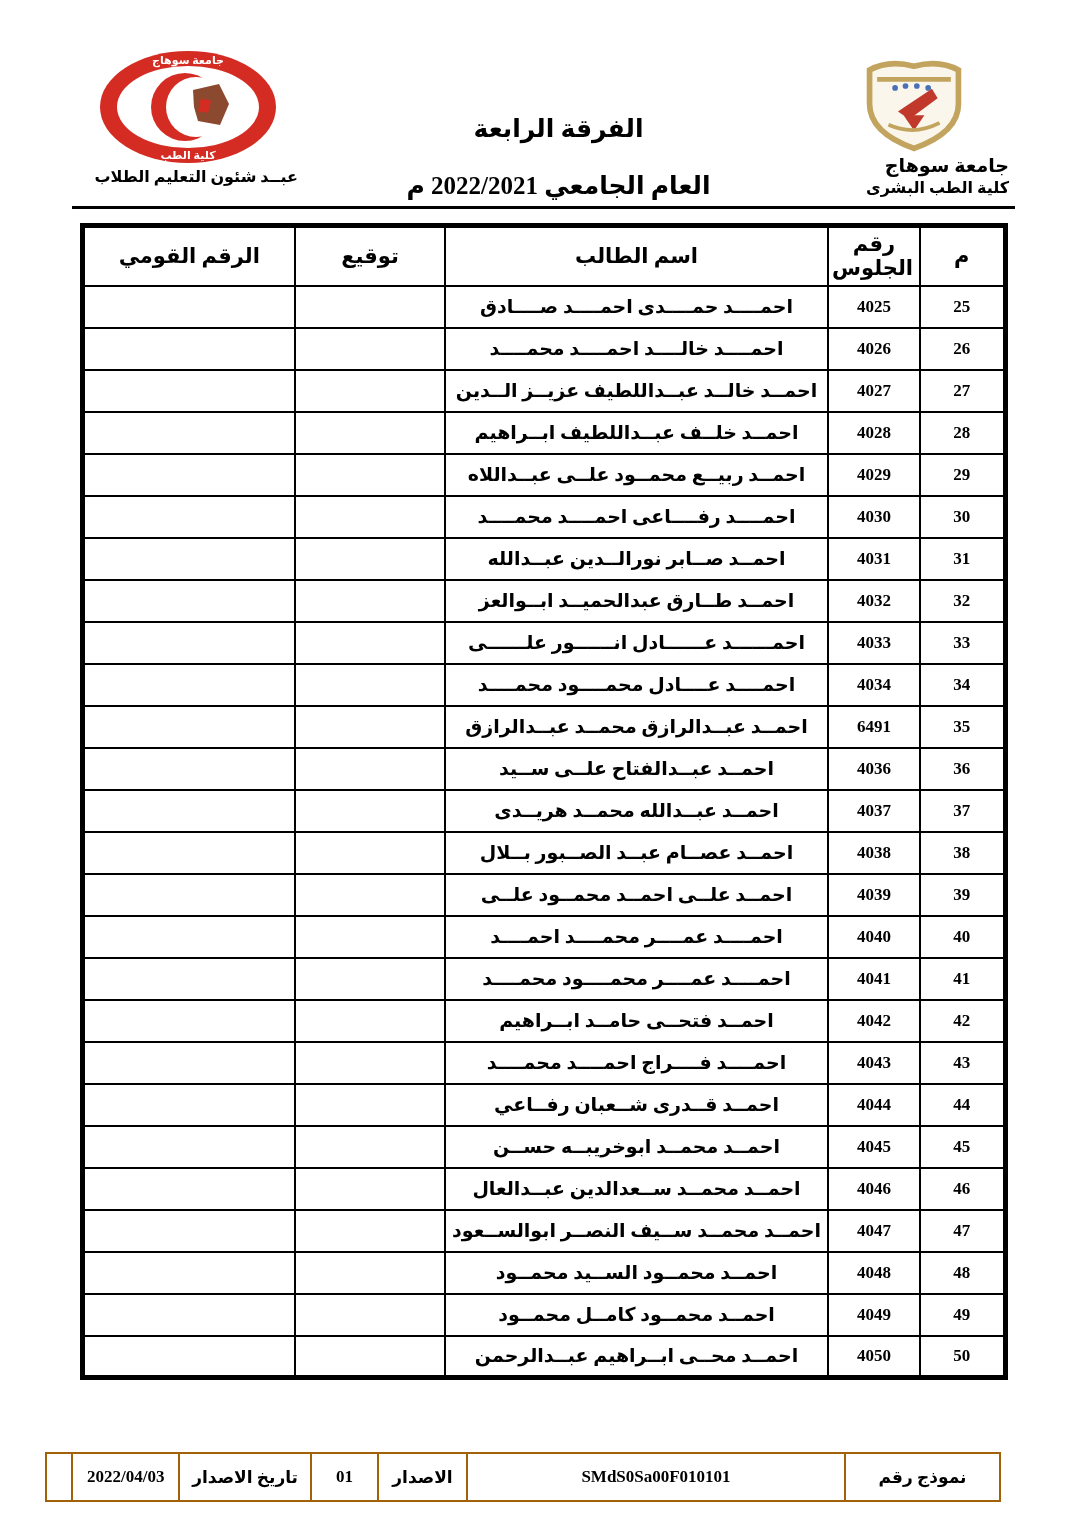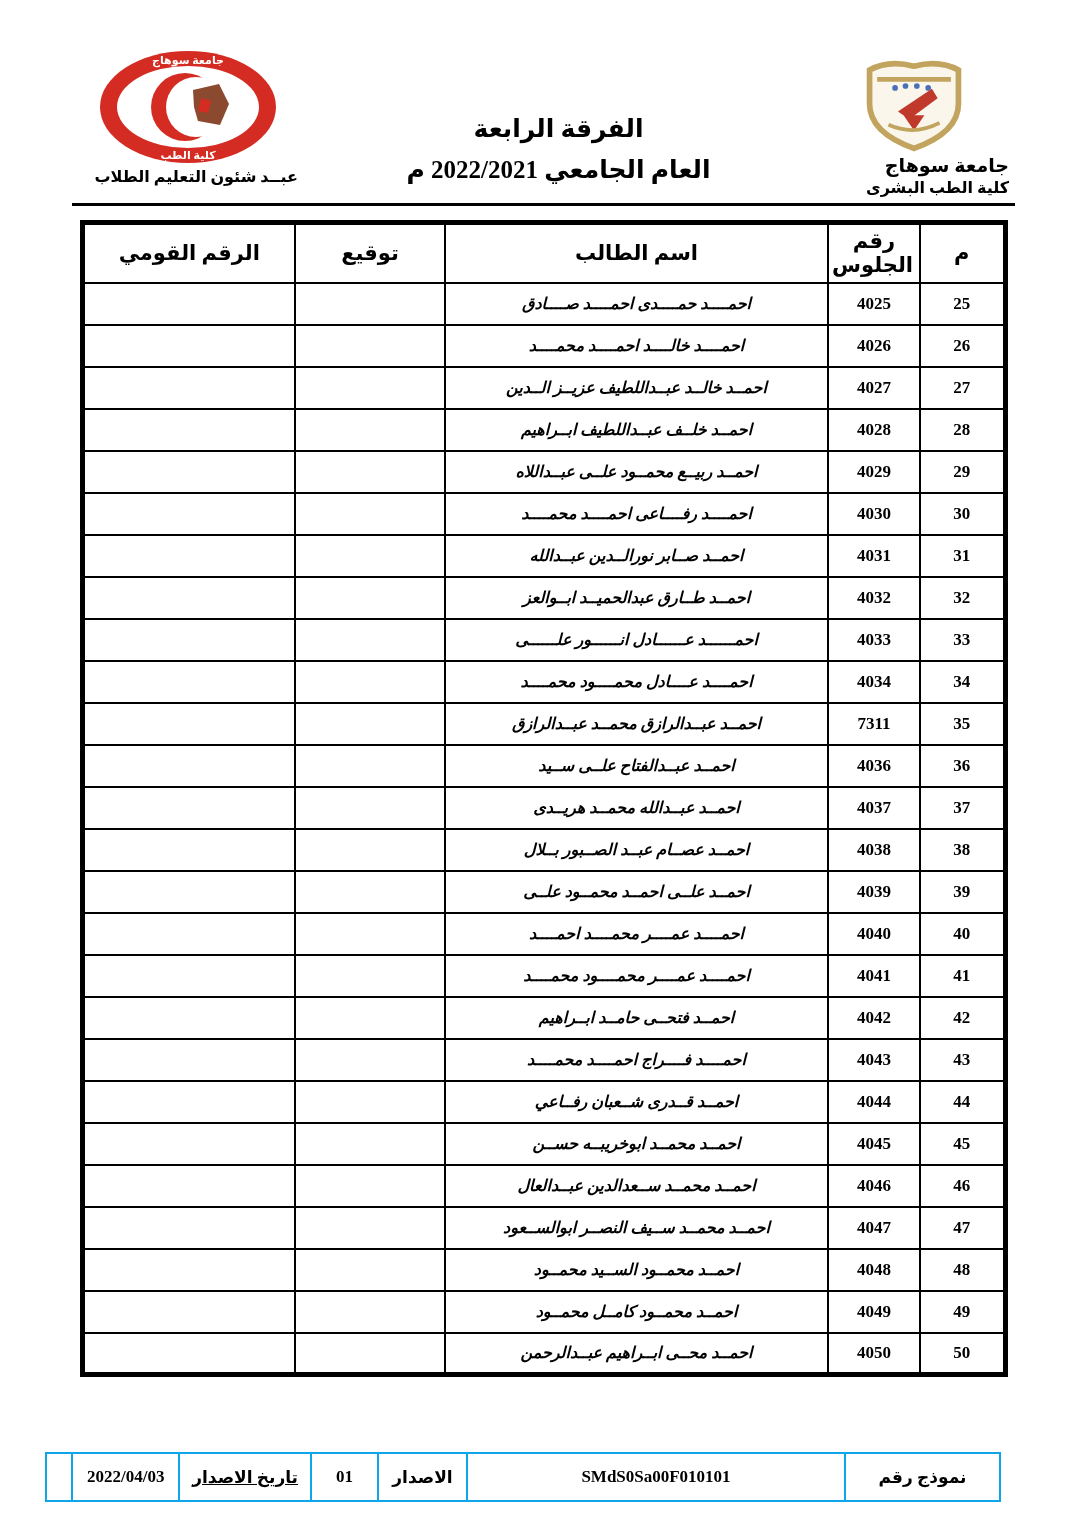--- a/index.html
+++ b/index.html
@@ -20,21 +20,21 @@
     align-items: flex-start;
     padding: 48px 78px 0 78px;
   }
   .org-block { text-align: right; font-weight: bold; }
   .org-right { width: 190px; padding-top: 8px; }
   .org-left  { width: 220px; }
   .org-line1 { font-size: 19px; margin-top: 2px; }
   .org-line2 { font-size: 16px; margin-top: 1px; }
   .titles { text-align: center; font-weight: bold; padding-top: 66px; }
   .titles .t1 { font-size: 25px; }
-  .titles .t2 { font-size: 25px; margin-top: 12px; }
+  .titles .t2 { font-size: 25px; margin-top: 28px; }
   .header-rule {
     margin: 6px 72px 0 72px;
     border-bottom: 3px solid #000;
   }
   
   table.students {
     margin: 14px auto 0 auto;
     width: 923px;
     border-collapse: collapse;
     table-layout: fixed;
@@ -56,50 +56,49 @@
   col.w-index { width: 85px; }
   col.w-seat  { width: 92px; }
   col.w-name  { width: 383px; }
   col.w-sign  { width: 150px; }
   col.w-nid   { width: 213px; }
   td.c-index, td.c-seat {
     font-size: 17px;
     font-weight: bold;
   }
   td.c-name {
-    font-size: 16px;
+    font-size: 19px;
     font-weight: bold;
     white-space: nowrap;
     overflow: hidden;
-    font-style: italic;
   }
   
   table.form-footer {
     position: absolute;
     top: 1452px;
     right: 86px;
     border-collapse: collapse;
     table-layout: fixed;
     font-weight: bold;
     font-size: 17px;
   }
   table.form-footer td {
-    border: 2px solid #0ea5e9;
+    border: 2px solid #a16207;
     height: 48px;
     text-align: center;
     vertical-align: middle;
     padding: 0 12px;
     overflow: hidden;
     white-space: nowrap;
   }
   .fc-label1 { width: 155px; }
   .fc-code   { width: 378px; }
   .fc-label2 { width: 89px;  }
   .fc-ver    { width: 67px; border-radius: 11px;  }
-  .fc-label3 { width: 115px; text-decoration: underline; }
+  .fc-label3 { width: 115px; }
   .fc-date   { width: 107px; }
   .fc-empty  { width: 14px;  }
   
   .logo-svg { display: block; margin: 0 auto; }
 </style>
 </head>
 <body>
 
 <div class="page">
 
@@ -236,21 +235,21 @@
     <tr>
       <td class="c-index">34</td>
       <td class="c-seat">4034</td>
       <td class="c-name">احمــــد عــــادل محمــــود محمــــد</td>
       <td class="c-sign"></td>
       <td class="c-nid"></td>
     </tr>
 
     <tr>
       <td class="c-index">35</td>
-      <td class="c-seat">7311</td>
+      <td class="c-seat">6491</td>
       <td class="c-name">احمــد عبــدالرازق محمــد عبــدالرازق</td>
       <td class="c-sign"></td>
       <td class="c-nid"></td>
     </tr>
 
     <tr>
       <td class="c-index">36</td>
       <td class="c-seat">4036</td>
       <td class="c-name">احمــد عبــدالفتاح علــى ســيد</td>
       <td class="c-sign"></td>

